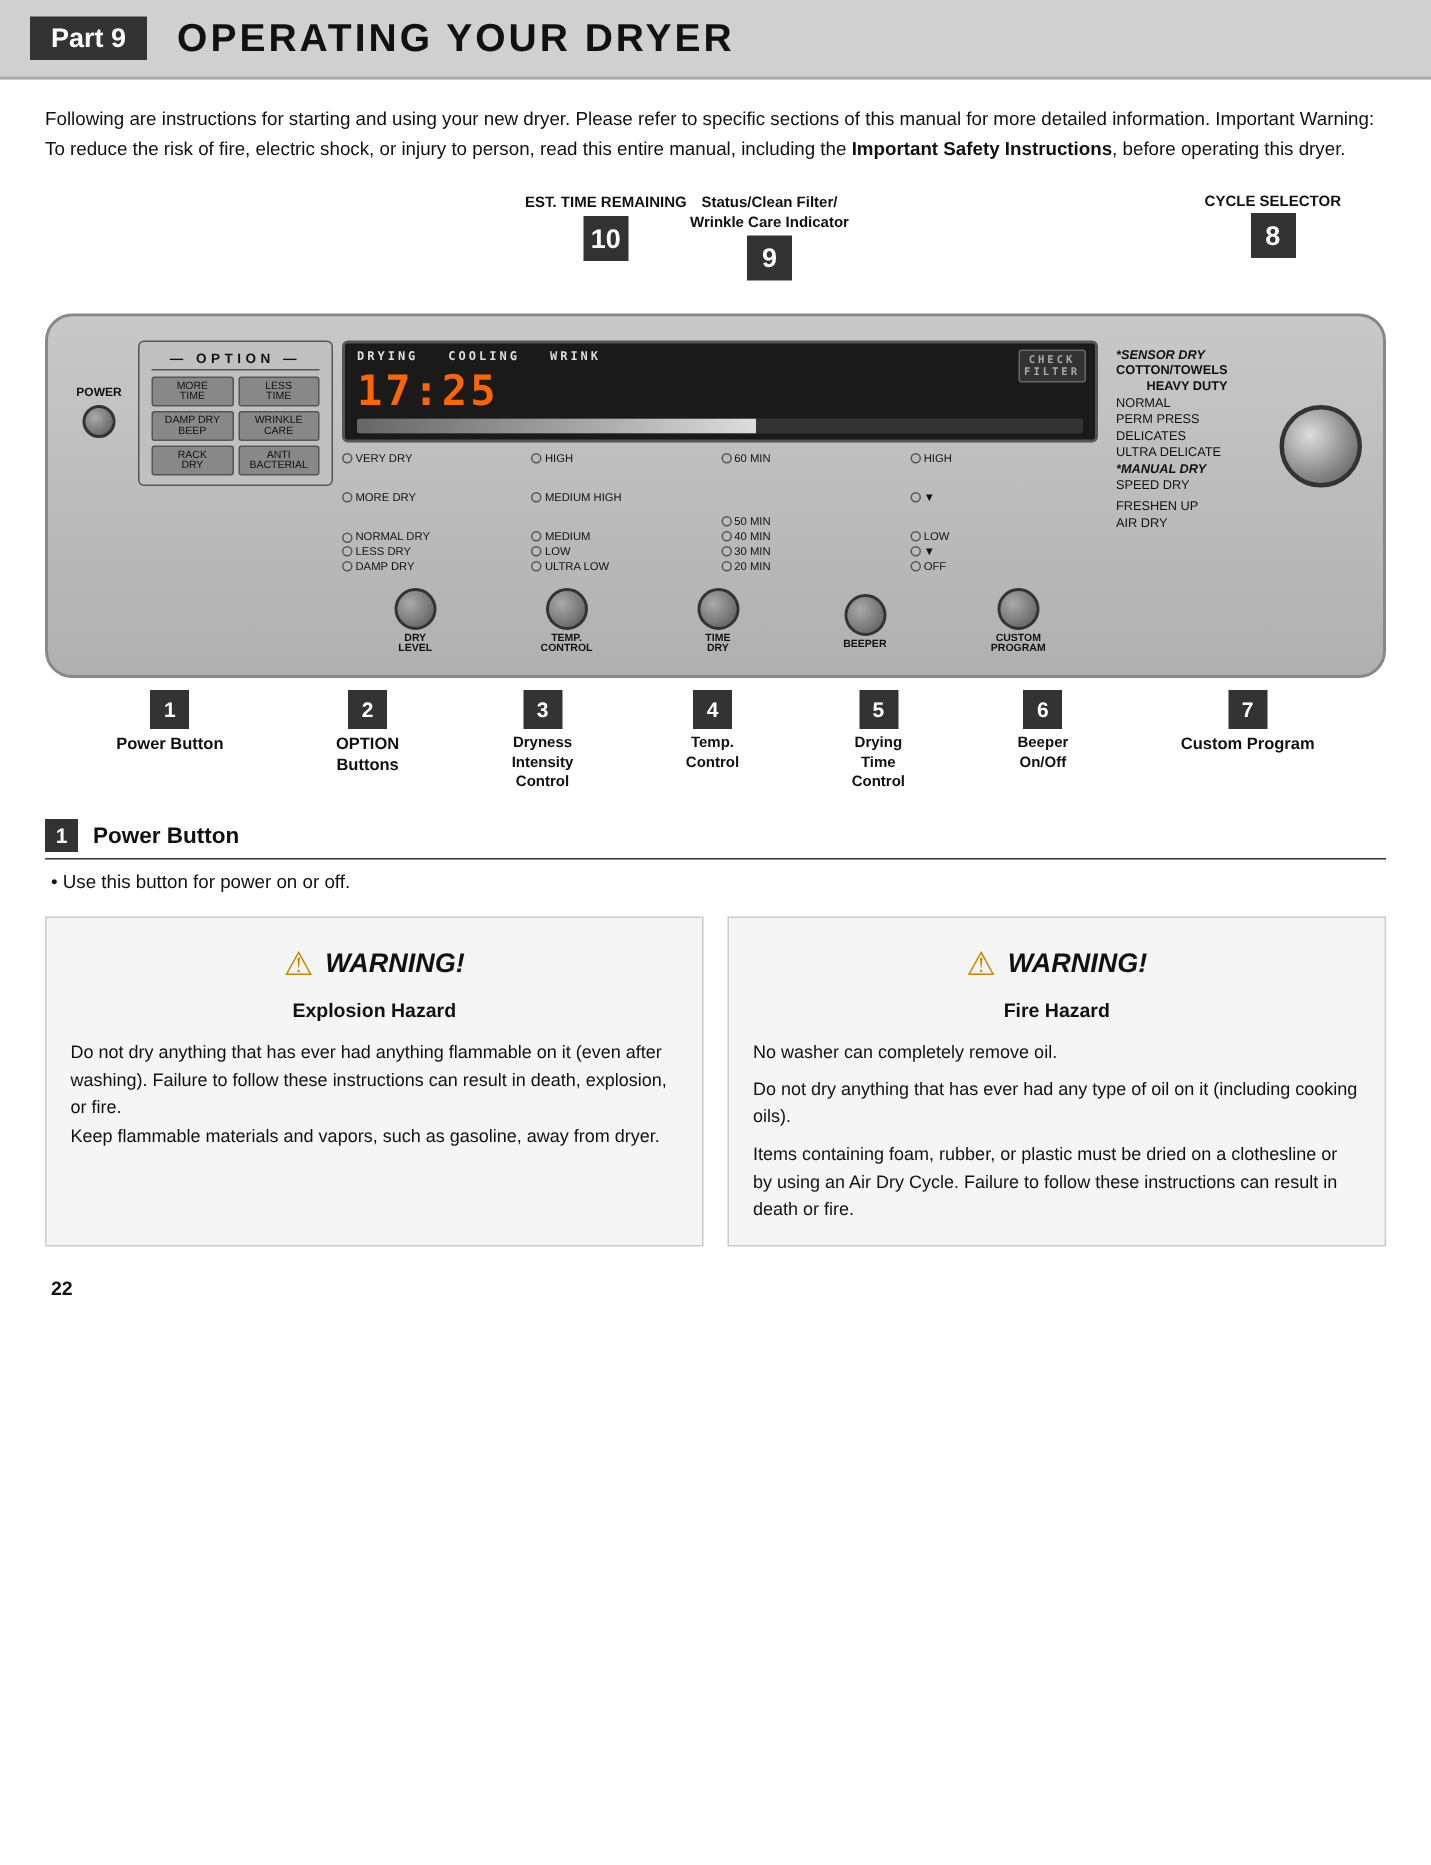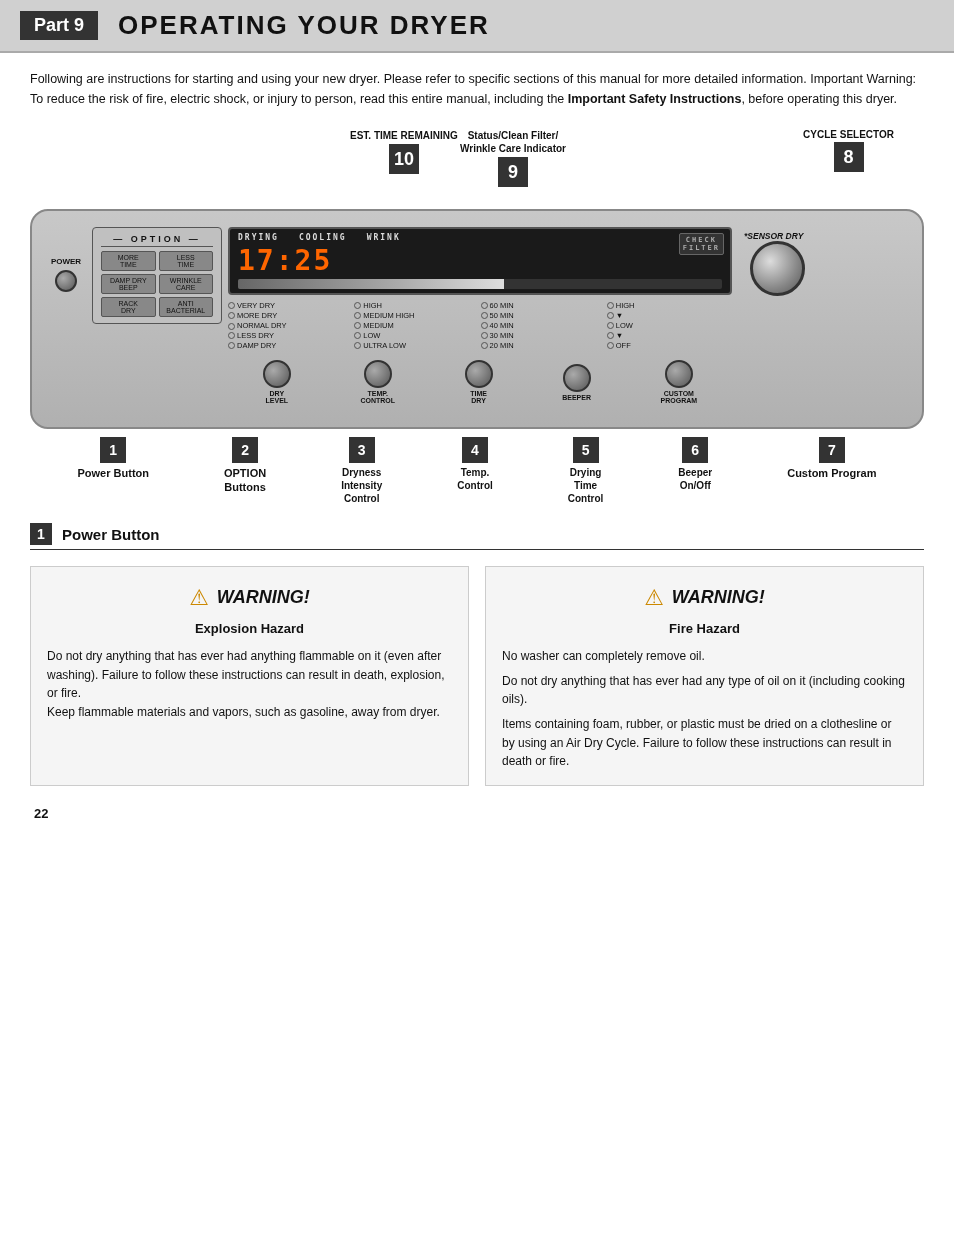--- a/index.html
+++ b/index.html
@@ -355,21 +355,21 @@
             <div class="check-filter">CHECK<br>FILTER</div>
           </div>
 
           <div style="display:grid; grid-template-columns:1fr 1fr 1fr 1fr; gap:1px; font-size:7.5px; margin-top:2px;">
             <div style="display:flex;align-items:center;gap:2px;"><span style="width:7px;height:7px;border-radius:50%;border:1px solid #555;background:#bbb;display:inline-block;"></span>VERY DRY</div>
             <div style="display:flex;align-items:center;gap:2px;"><span style="width:7px;height:7px;border-radius:50%;border:1px solid #555;background:#bbb;display:inline-block;"></span>HIGH</div>
             <div style="display:flex;align-items:center;gap:2px;"><span style="width:7px;height:7px;border-radius:50%;border:1px solid #555;background:#bbb;display:inline-block;"></span>60 MIN</div>
             <div style="display:flex;align-items:center;gap:2px;"><span style="width:7px;height:7px;border-radius:50%;border:1px solid #555;background:#bbb;display:inline-block;"></span>HIGH</div>
             <div style="display:flex;align-items:center;gap:2px;"><span style="width:7px;height:7px;border-radius:50%;border:1px solid #555;background:#bbb;display:inline-block;"></span>MORE DRY</div>
             <div style="display:flex;align-items:center;gap:2px;"><span style="width:7px;height:7px;border-radius:50%;border:1px solid #555;background:#bbb;display:inline-block;"></span>MEDIUM HIGH</div>
-            <div style="display:flex;align-items:center;gap:2px;"><span style="width:7px;height:7px;border-radius:50%;border:1px solid #555;background:#bbb;display:inline-block;"></span>50 MIN</div>
+            <div style="display:flex;align-items:center;gap:2px;margin-top:32px;"><span style="width:7px;height:7px;border-radius:50%;border:1px solid #555;background:#bbb;display:inline-block;"></span>50 MIN</div>
             <div style="display:flex;align-items:center;gap:2px;"><span style="width:7px;height:7px;border-radius:50%;border:1px solid #555;background:#bbb;display:inline-block;"></span>▼</div>
             <div style="display:flex;align-items:flex-end;gap:2px;"><span style="width:7px;height:7px;border-radius:50%;border:1px solid #555;background:#bbb;display:inline-block;"></span>NORMAL DRY</div>
             <div style="display:flex;align-items:center;gap:2px;"><span style="width:7px;height:7px;border-radius:50%;border:1px solid #555;background:#bbb;display:inline-block;"></span>MEDIUM</div>
             <div style="display:flex;align-items:center;gap:2px;"><span style="width:7px;height:7px;border-radius:50%;border:1px solid #555;background:#bbb;display:inline-block;"></span>40 MIN</div>
             <div style="display:flex;align-items:center;gap:2px;"><span style="width:7px;height:7px;border-radius:50%;border:1px solid #555;background:#bbb;display:inline-block;"></span>LOW</div>
             <div style="display:flex;align-items:center;gap:2px;"><span style="width:7px;height:7px;border-radius:50%;border:1px solid #555;background:#bbb;display:inline-block;"></span>LESS DRY</div>
             <div style="display:flex;align-items:center;gap:2px;"><span style="width:7px;height:7px;border-radius:50%;border:1px solid #555;background:#bbb;display:inline-block;"></span>LOW</div>
             <div style="display:flex;align-items:center;gap:2px;"><span style="width:7px;height:7px;border-radius:50%;border:1px solid #555;background:#bbb;display:inline-block;"></span>30 MIN</div>
             <div style="display:flex;align-items:center;gap:2px;"><span style="width:7px;height:7px;border-radius:50%;border:1px solid #555;background:#bbb;display:inline-block;"></span>▼</div>
             <div style="display:flex;align-items:center;gap:2px;"><span style="width:7px;height:7px;border-radius:50%;border:1px solid #555;background:#bbb;display:inline-block;"></span>DAMP DRY</div>
@@ -398,20 +398,32 @@
             <div style="display:flex;flex-direction:column;align-items:center;gap:2px;">
               <div style="width:28px;height:28px;border-radius:50%;background:radial-gradient(circle at 35% 35%,#aaa,#555);border:2px solid #333;"></div>
               <div style="font-size:7px;text-align:center;font-weight:bold;">CUSTOM<br>PROGRAM</div>
             </div>
           </div>
         </div>
 
         <div style="min-width:170px; font-size:8.5px; padding-left:6px; padding-top:4px; position:relative;">
           <div style="font-style:italic; font-weight:bold;">*SENSOR DRY</div>
           <div style="display:flex; align-items:center; justify-content:space-between;">
+            <div>
+              <div style="font-weight:bold; margin-bottom:1px;">COTTON/TOWELS</div>
+              <div style="font-weight:bold; text-align:right; margin-bottom:1px;">HEAVY DUTY</div>
+              <div style="margin-bottom:1px;">NORMAL</div>
+              <div style="margin-bottom:1px;">PERM PRESS</div>
+              <div style="margin-bottom:1px;">DELICATES</div>
+              <div style="margin-bottom:1px;">ULTRA DELICATE</div>
+              <div style="font-style:italic; font-weight:bold; margin-bottom:1px;">*MANUAL DRY</div>
+              <div style="margin-bottom:1px;">SPEED DRY</div>
+              <div style="margin-top:4px; margin-bottom:1px;">FRESHEN UP</div>
+              <div style="margin-bottom:1px;">AIR DRY</div>
+            </div>
             <div style="width:55px;height:55px;border-radius:50%;background:radial-gradient(circle at 35% 35%,#ddd 0%,#888 60%,#555 100%);border:3px solid #333;flex-shrink:0;margin-left:6px;"></div>
           </div>
         </div>
 
       </div>
     </div>
 
     <div class="callout-bottom">
       <div class="cb-item">
         <div class="cb-badge">1</div>
@@ -441,20 +453,23 @@
         <div class="cb-badge">7</div>
         <div class="cb-label">Custom Program</div>
       </div>
     </div>
 
   </div>
 
   <div class="section-header">
     <span class="section-num">1</span>
     <span class="section-title">Power Button</span>
+  </div>
+  <div class="section-body">
+    <p class="bullet">Use this button for power on or off.</p>
   </div>
 
   <div class="warning-row">
 
     <div class="warning-box">
       <div class="warning-header">
         <span class="warning-icon">⚠</span>
         <span class="warning-title">WARNING!</span>
       </div>
       <div class="warning-subtitle">Explosion Hazard</div>

